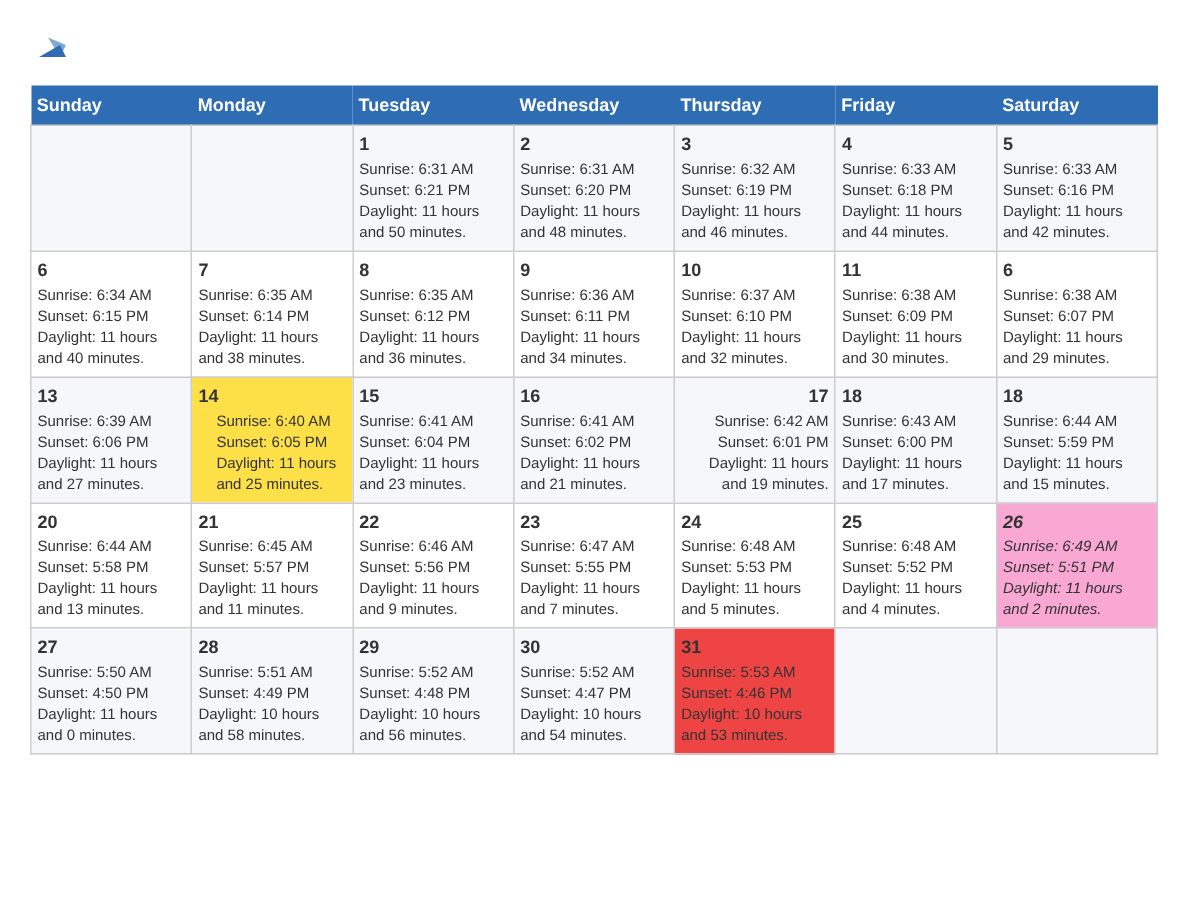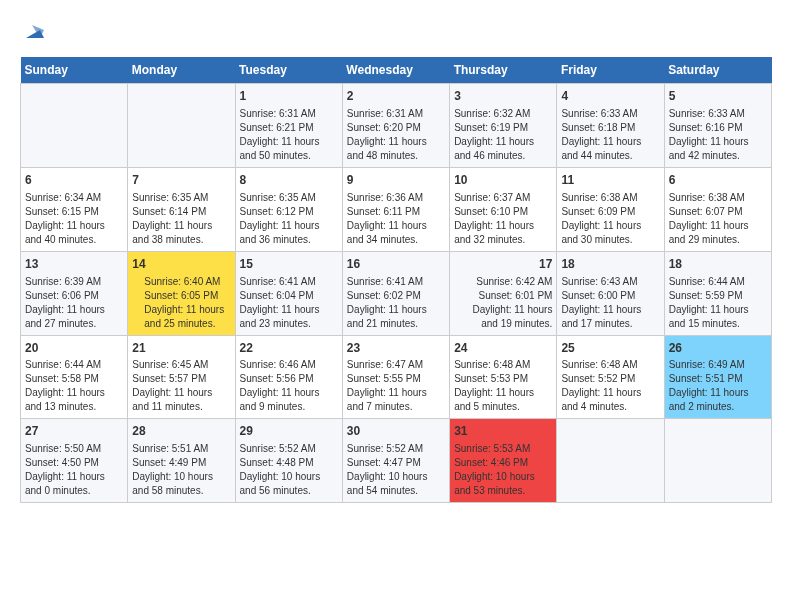--- a/index.html
+++ b/index.html
@@ -275,21 +275,21 @@
           <div class="day-info" style="white-space: pre-line;">Sunrise: 6:48 AM
 Sunset: 5:53 PM
 Daylight: 11 hours and 5 minutes.</div>
         </td>
         <td style="background-color: rgb(255, 255, 255);">
           <span class="day-num">25</span>
           <div class="day-info" style="white-space: pre-line;">Sunrise: 6:48 AM
 Sunset: 5:52 PM
 Daylight: 11 hours and 4 minutes.</div>
         </td>
-        <td style="background-color: #7dd3fc;">
+        <td style="background-color: #f9a8d4; font-style: italic;">
           <span class="day-num">26</span>
           <div class="day-info" style="white-space: pre-line;">Sunrise: 6:49 AM
 Sunset: 5:51 PM
 Daylight: 11 hours and 2 minutes.</div>
         </td>
       </tr>
       <tr>
         <td style="background-color: rgb(245, 247, 250);">
           <span class="day-num">27</span>
           <div class="day-info" style="white-space: pre-line;">Sunrise: 5:50 AM

